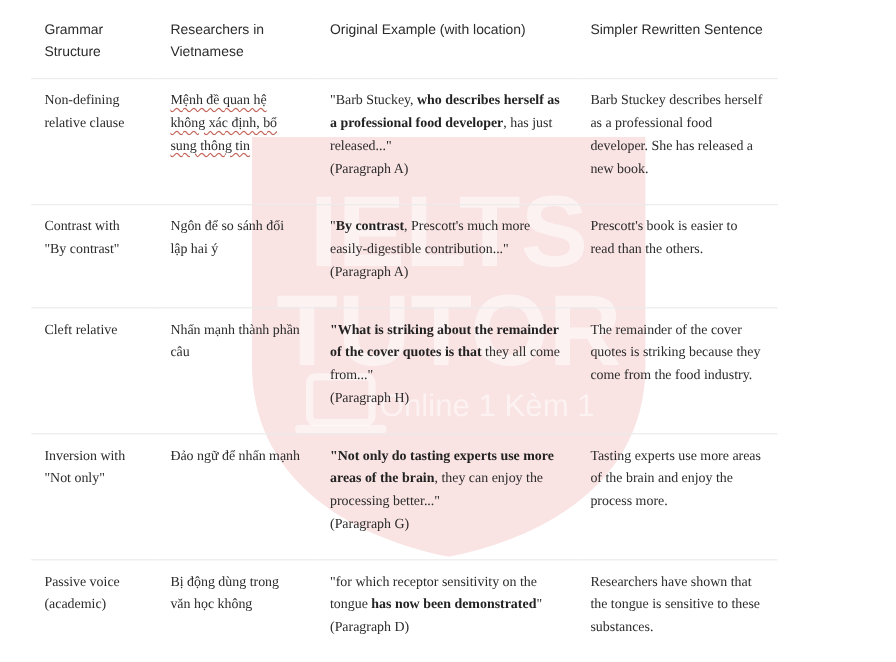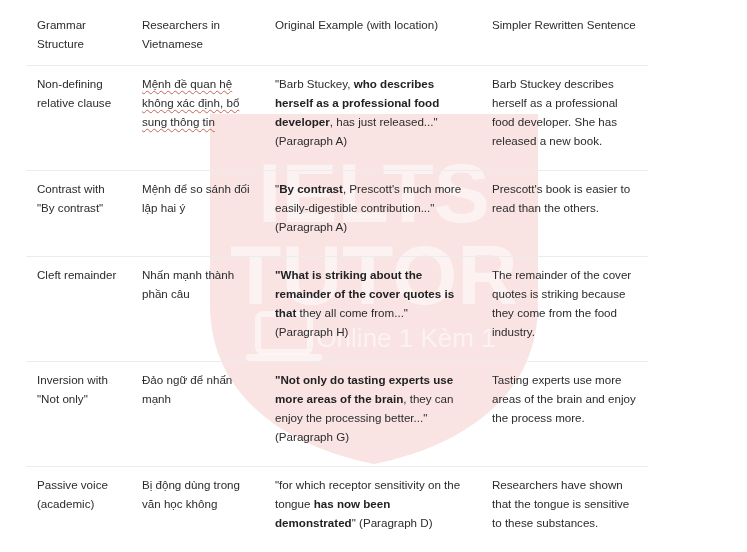--- a/index.html
+++ b/index.html
@@ -44,21 +44,21 @@
     padding: 3px 12px 11px 11px;
   }
   table.grammar thead th {
     padding-top: 15px;
     padding-bottom: 12px;
   }
   table.grammar tr {
     border-bottom: 1px solid #ececec;
   }
   table.grammar tbody tr:last-child { border-bottom: none; }
-  table.grammar tbody td { padding-top: 8px; padding-bottom: 20px; }
+  table.grammar tbody td { padding-top: 8px; padding-bottom: 20px; font-family: Liberation Serif, serif; }
 
   col.c1 { width: 105px; }
   col.c2 { width: 133px; }
   col.c3 { width: 217px; }
   col.c4 { width: 167px; }
   .squig {
     text-decoration: underline wavy #c4655a;
     text-decoration-thickness: 1px;
     text-underline-offset: 2px;
   }
@@ -100,30 +100,30 @@
       <td><span class="squig">Mệnh đề quan hệ không xác định, bổ sung thông tin</span></td>
       <td>
         <span>"Barb Stuckey, </span><b>who describes herself as a professional food developer</b><span>, has just released..."</span><br>
         <span>(Paragraph A)</span>
       </td>
       <td>Barb Stuckey describes herself as a professional food developer. She has released a new book.</td>
     </tr>
 
     <tr>
       <td>Contrast with "By contrast"</td>
-      <td><span>Mệnh để so sánh đối lập hai ý</span></td>
+      <td><span>Ngôn để so sánh đối lập hai ý</span></td>
       <td>
         <span>"</span><b>By contrast</b><span>, Prescott's much more easily-digestible contribution..."</span><br>
         <span>(Paragraph A)</span>
       </td>
       <td>Prescott's book is easier to read than the others.</td>
     </tr>
 
     <tr>
-      <td>Cleft remainder</td>
+      <td>Cleft relative</td>
       <td><span>Nhấn mạnh thành phần câu</span></td>
       <td>
         <span></span><b>"What is striking about the remainder of the cover quotes is that</b><span> they all come from..."</span><br>
         <span>(Paragraph H)</span>
       </td>
       <td>The remainder of the cover quotes is striking because they come from the food industry.</td>
     </tr>
 
     <tr>
       <td>Inversion with "Not only"</td>

